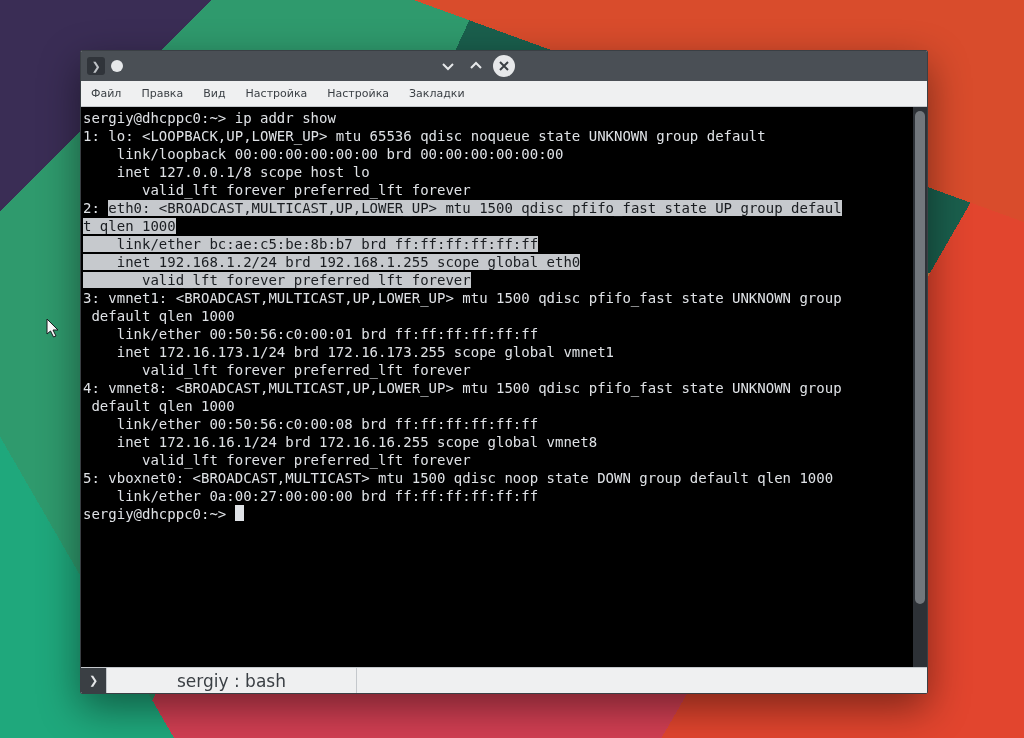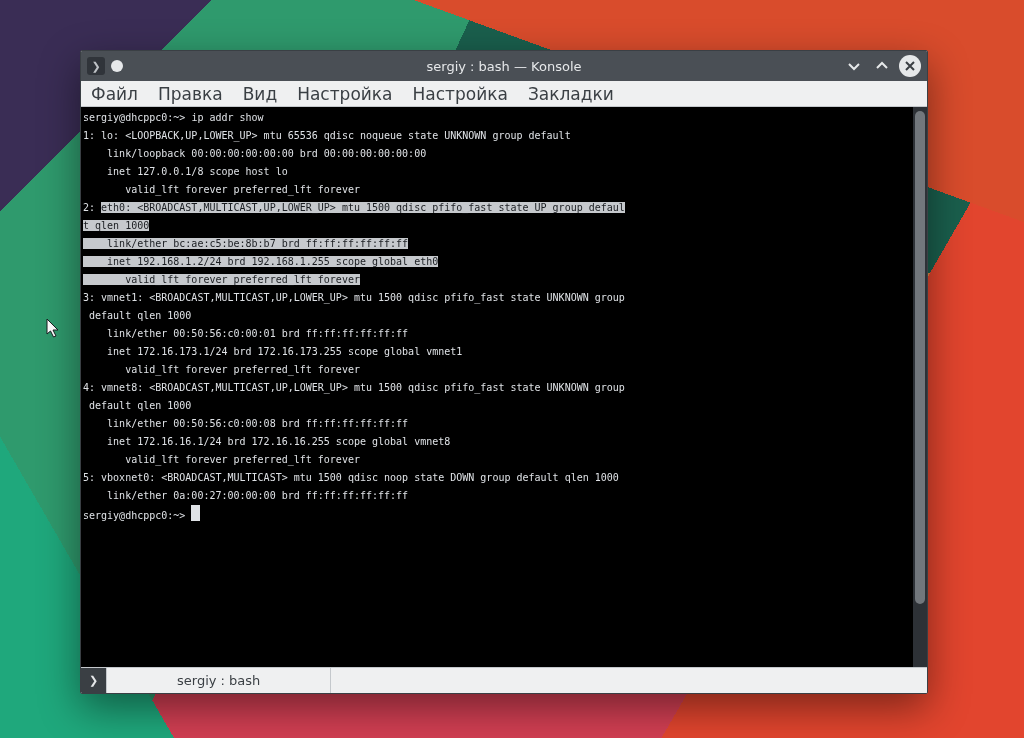--- a/index.html
+++ b/index.html
@@ -69,28 +69,28 @@
   }
   .tb-btn svg { width: 12px; height: 12px; stroke: currentColor; stroke-width: 2; fill: none; }
   .tb-close { background: #e6e8ea; color: #3a3f44; }
   .tb-close svg { stroke: #3a3f44; }
 
   .menubar {
     height: 26px;
     background: #eff0f1;
     display: flex; align-items: stretch;
     border-bottom: 1px solid #c4c8cc;
-    font-size: 17px; color: #3a3f44;
+    font-size: 11px; color: #3a3f44;
   }
   .menu-item { padding: 0 10px; display: flex; align-items: center; cursor: pointer; }
 
   .terminal-wrap { position: relative; background: #000; }
   .terminal {
     font-family: "DejaVu Sans Mono", "Liberation Mono", "Courier New", monospace;
-    font-size: 10px;
+    font-size: 14px;
     line-height: 18px;
     color: #dfe2e6;
     background: #000000;
     padding: 2px 4px 2px 2px;
     white-space: pre;
     width: 830px;
     height: 560px;
     overflow: hidden;
   }
   .scrollbar {
@@ -114,21 +114,21 @@
     border-top: 1px solid #c4c8cc;
     display: flex; align-items: stretch;
   }
   .new-tab {
     width: 26px; display: flex; align-items: center; justify-content: center;
     border-right: 1px solid #c4c8cc; background: #3a3f44; color: #e6e8ea;
     font-size: 11px; cursor: pointer;
   }
   .tab {
     padding: 0 70px; display: flex; align-items: center;
-    font-size: 13px; color: #3a3f44;
+    font-size: 17px; color: #3a3f44;
     border-right: 1px solid #c4c8cc; background: #eff0f1;
     cursor: pointer;
   }
 </style>
 </head>
 <body>
 
 <div class="desktop"></div>
 
 <div class="cursor">
@@ -137,21 +137,20 @@
   </svg>
 </div>
 
 <div class="window">
 
   <div class="titlebar">
     <div class="tb-left">
       <span class="tb-badge">❯</span>
       <span class="tb-dot"></span>
     </div>
-    <div class="tb-center">sergiy : bash — Konsole</div>
     <div class="tb-right">
       <span class="tb-btn">
         <svg viewBox="0 0 12 12">
             <path d="M1 4 L6 9 L11 4"></path>
           </svg>
       </span>
       <span class="tb-btn">
         <svg viewBox="0 0 12 12">
             <path d="M1 8 L6 3 L11 8"></path>
           </svg>

